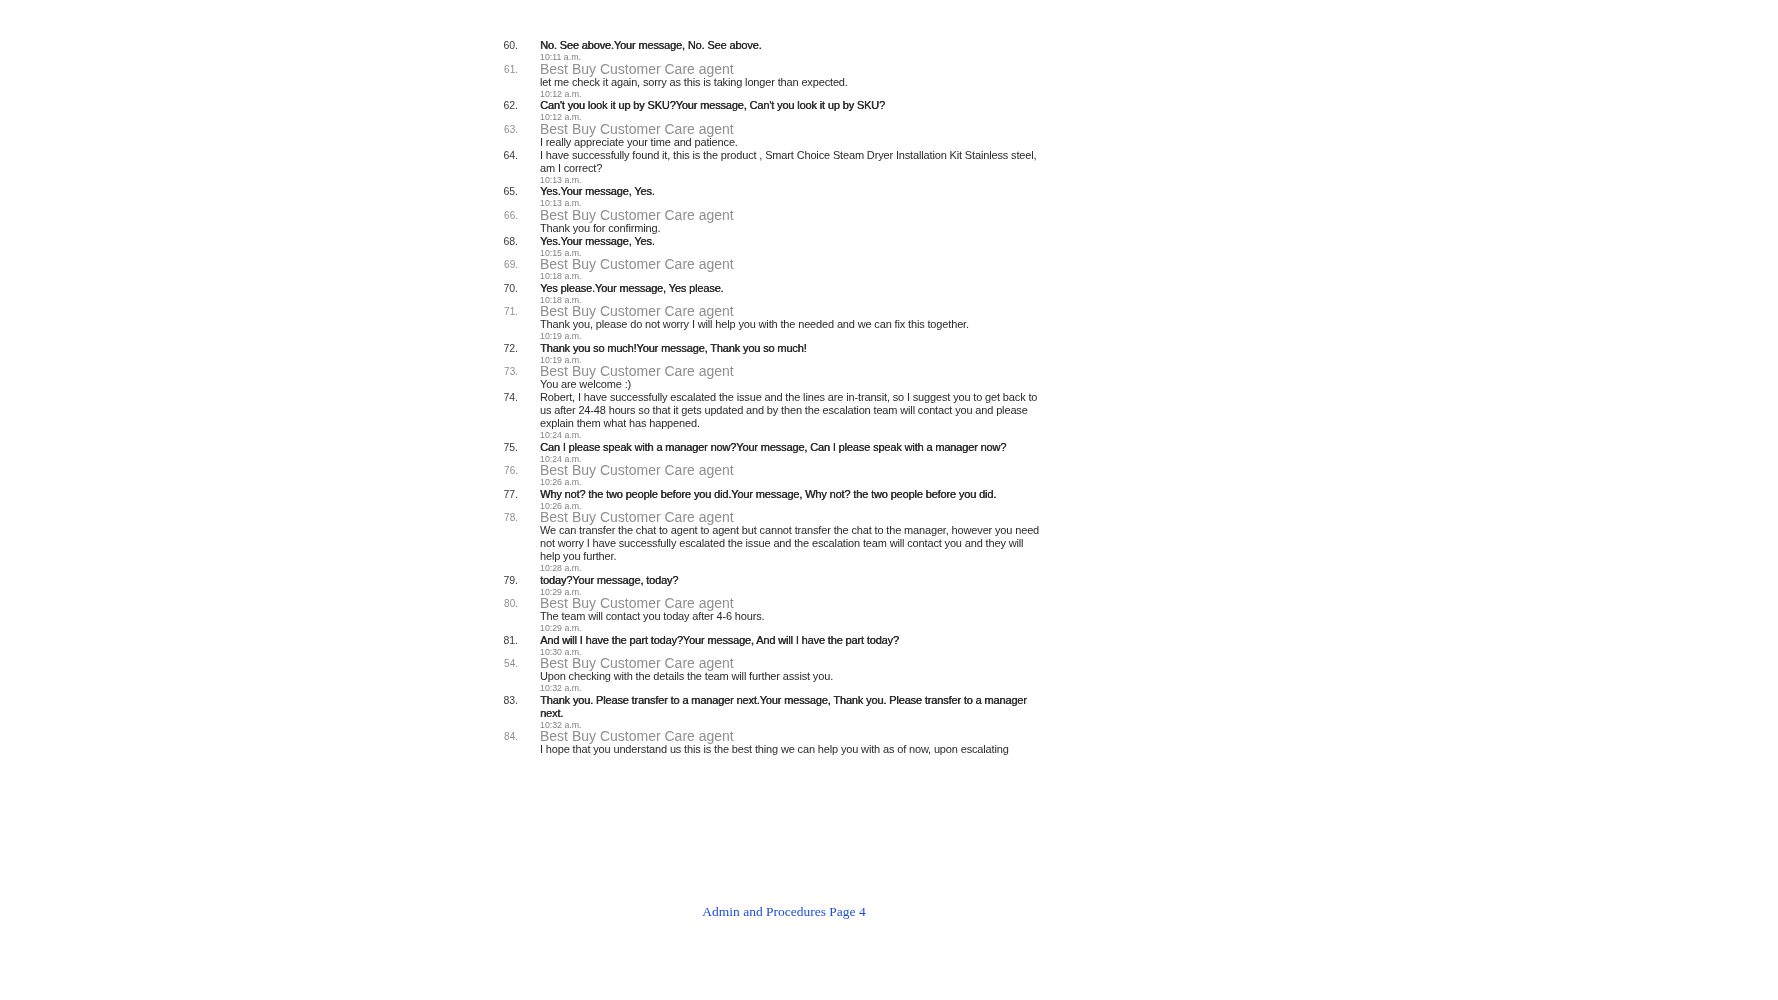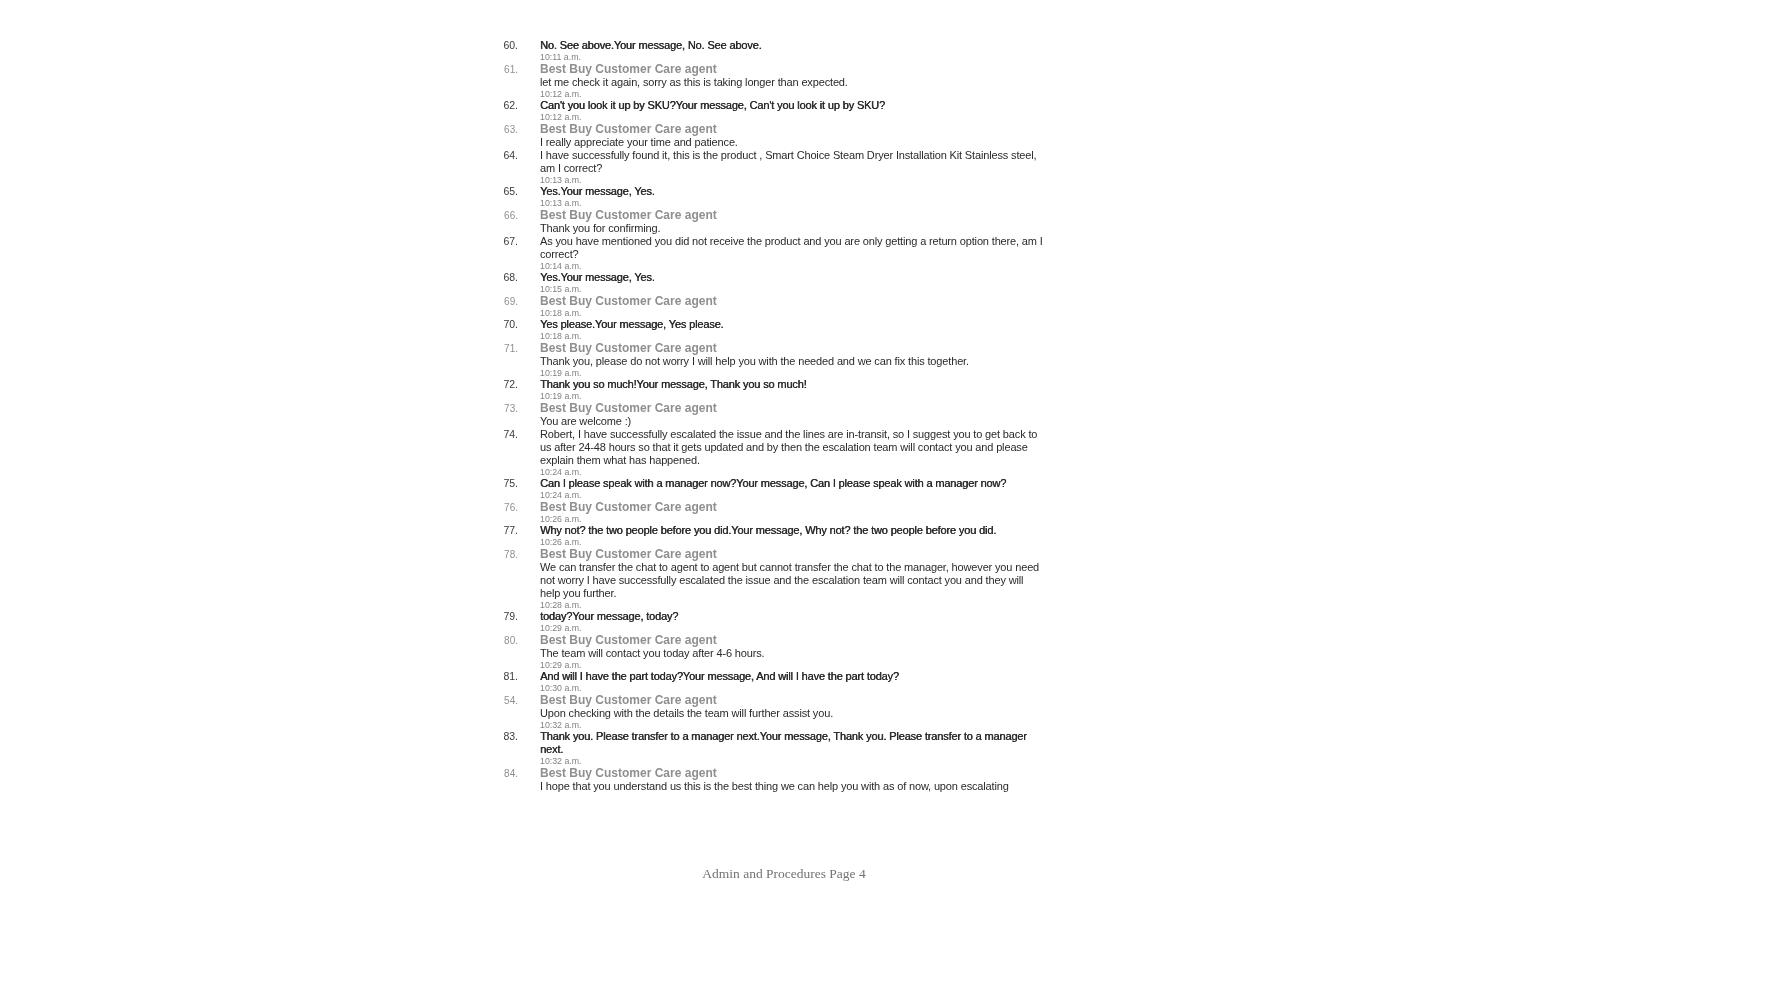--- a/index.html
+++ b/index.html
@@ -27,45 +27,44 @@
   .num {
     flex: 0 0 24px;
     text-align: right;
     font-size: 10.5px;
     line-height: 13px;
     color: #3a3a3a;
   }
   .num.gray { color: #8f8f8f; font-size: 10px; }
   .content { margin-left: 22px; width: 520px; }
   .agent-label {
-    font-size: 12px;
+    font-size: 14px;
     line-height: 13px;
     color: #8f8f8f;
-    font-weight: bold;
   }
   .msg {
     font-size: 11px;
     line-height: 13px;
     letter-spacing: -0.15px;
     color: #2a2a2a;
   }
   .msg.heavy { text-shadow: 0.4px 0 0 currentColor; }
   .time {
     font-size: 8.8px;
     line-height: 10.5px;
     color: #828282;
   }
   .footer {
     position: absolute;
     left: 784px;
-    top: 866px;
+    top: 904px;
     transform: translateX(-50%);
     font-family: "Liberation Serif", serif;
     font-size: 13.5px;
-    color: #737373;
+    color: #1d4ed8;
     white-space: nowrap;
   }
 </style>
 </head>
 <body>
 
 <div class="page">
   <div class="transcript">
       <div class="entry">
         <div class="num">60.</div>
@@ -111,27 +110,20 @@
         </div>
       </div>
       <div class="entry">
         <div class="num gray">66.</div>
         <div class="content">
           <div class="agent-label">Best Buy Customer Care agent</div>
           <div class="msg">Thank you for confirming.</div>
         </div>
       </div>
       <div class="entry">
-        <div class="num">67.</div>
-        <div class="content">
-          <div class="msg">As you have mentioned you did not receive the product and you are only getting a return option there, am I correct?</div>
-          <div class="time">10:14 a.m.</div>
-        </div>
-      </div>
-      <div class="entry">
         <div class="num">68.</div>
         <div class="content">
           <div class="msg heavy">Yes.Your message, Yes.</div>
           <div class="time">10:15 a.m.</div>
         </div>
       </div>
       <div class="entry">
         <div class="num gray">69.</div>
         <div class="content">
           <div class="agent-label">Best Buy Customer Care agent</div>

